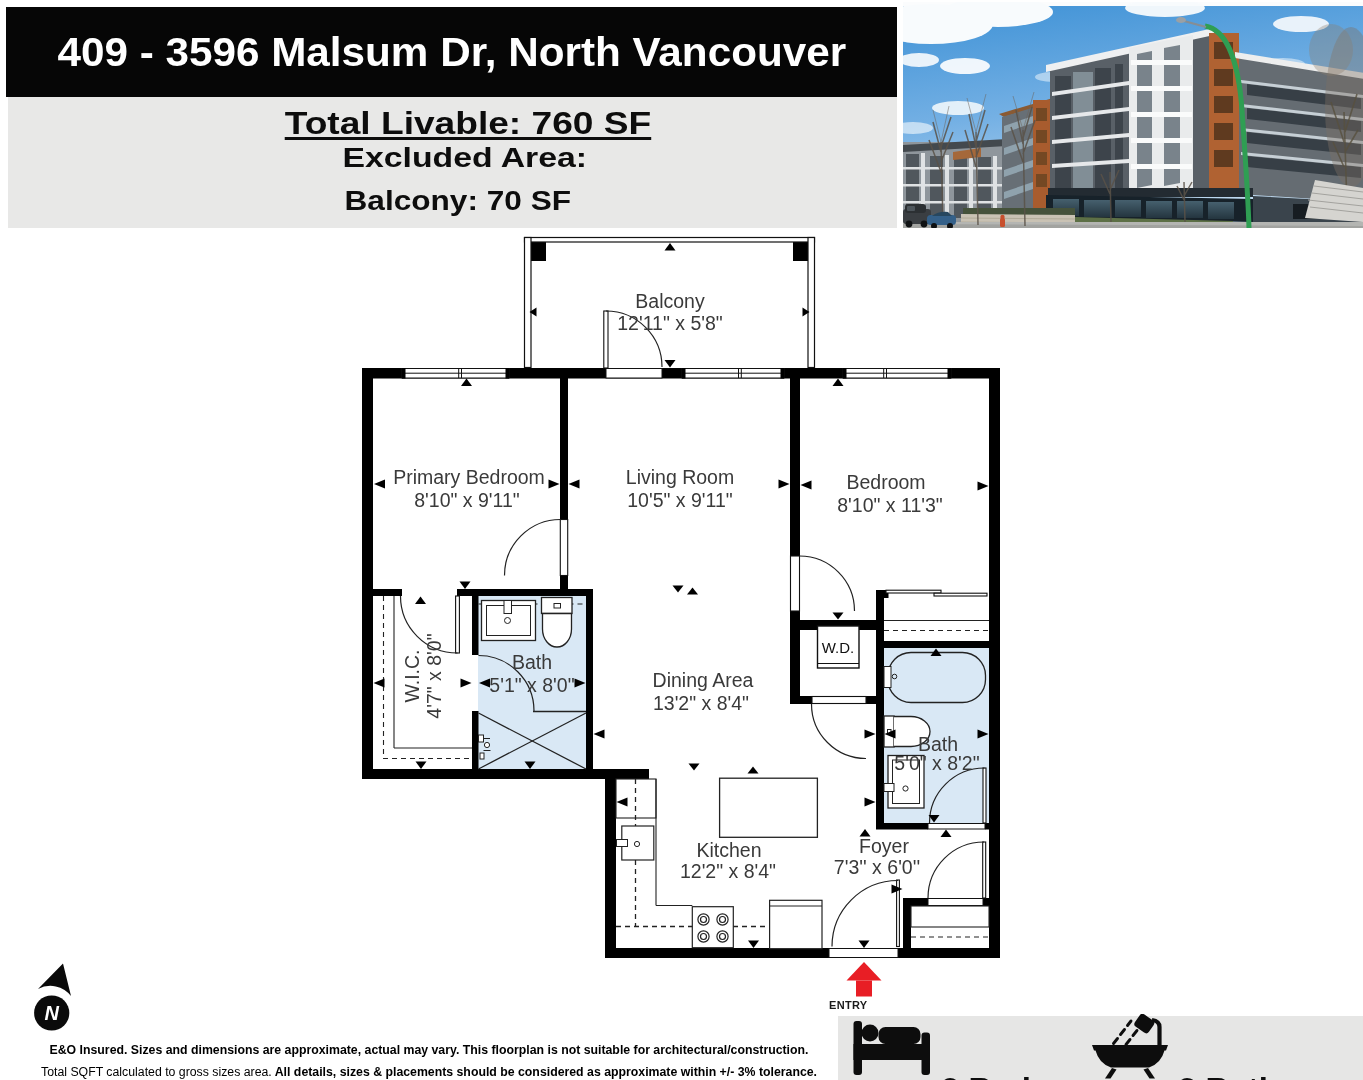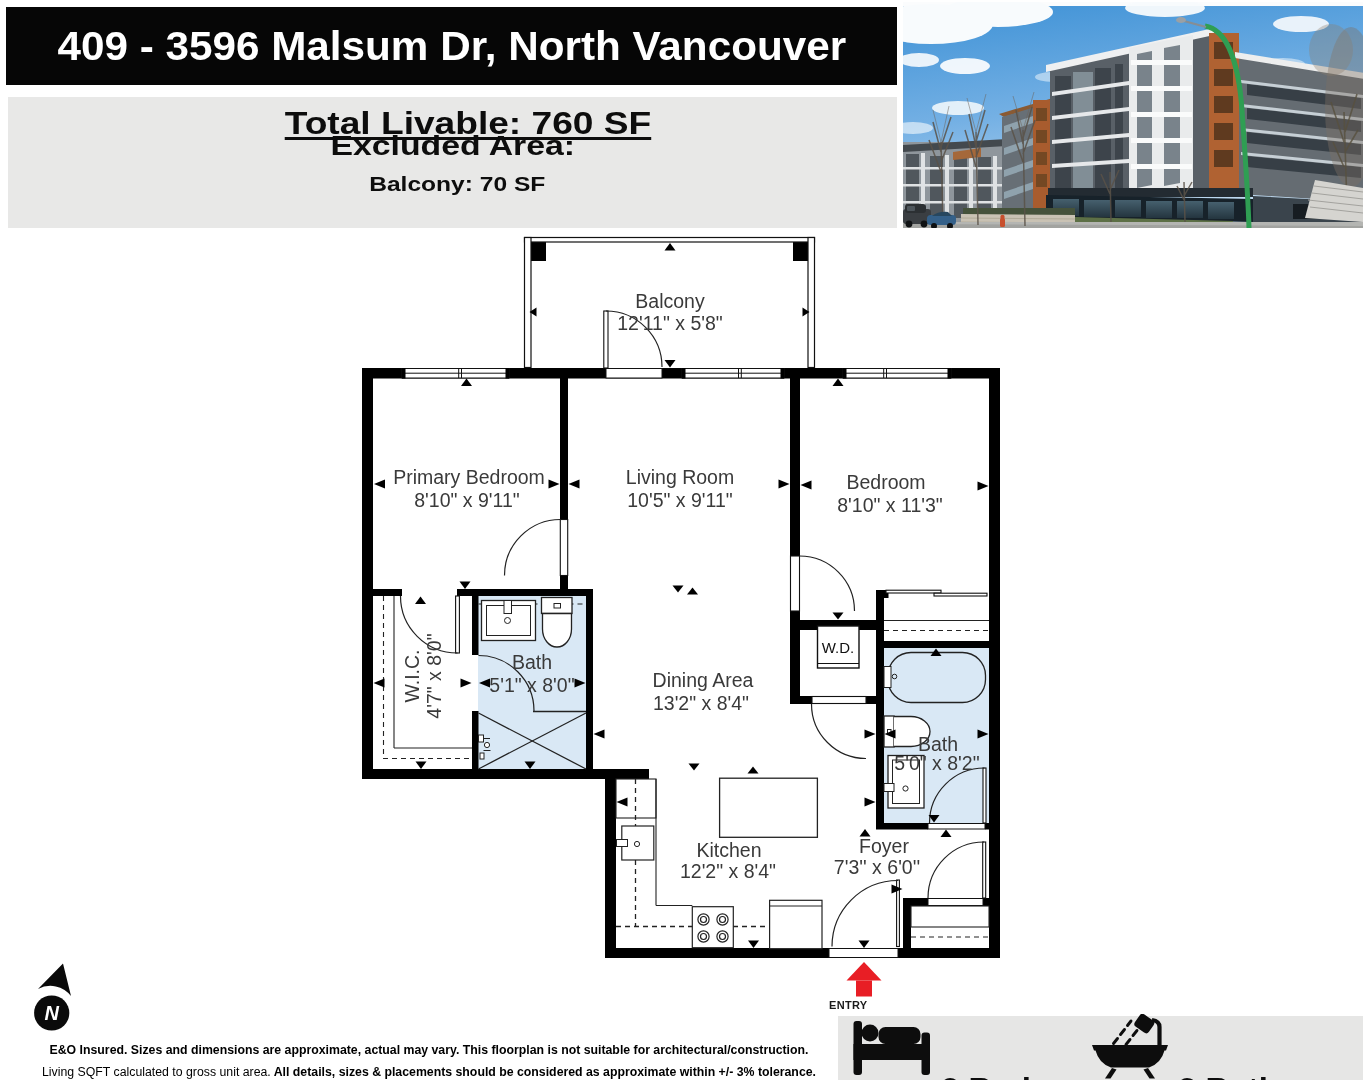--- a/index.html
+++ b/index.html
@@ -1,30 +1,30 @@
 <!DOCTYPE html>
 <html><head>
 <meta charset="utf-8">
 <style>
   html,body{margin:0;padding:0;background:#fff;}
   #page{position:relative;width:1363px;height:1080px;background:#fff;overflow:hidden;
         font-family:"Liberation Sans",sans-serif;}
   .abs{position:absolute;}
-  #banner{left:6px;top:7px;width:891px;height:78px;background:#060606;color:#fff;
+  #banner{left:6px;top:7px;width:891px;height:90px;background:#060606;color:#fff;
           display:flex;align-items:center;justify-content:center;
           font-size:41px;font-weight:bold;}
   #banner span{display:inline-block;transform:scaleX(1.03);}
   #graybox{left:8px;top:97px;width:889px;height:131px;background:#e8e8e7;color:#0d0d0d;text-align:center;}
   #graybox div{left:0;width:889px;}
   #graybox span{display:inline-block;font-weight:bold;}
   #tl{top:8px;left:15px !important;font-size:32px;}
   #tl span{transform:scaleX(1.16);text-decoration:underline;text-decoration-thickness:3px;text-underline-offset:3px;}
-  #ea{top:34px;font-size:27px;}
+  #ea{top:46px;font-size:27px;margin-left:12px;}
   #ea span{transform:scaleX(1.25);}
-  #ba{top:75px;left:5px !important;font-size:21px;}
+  #ba{top:89px;left:5px !important;font-size:27px;}
   #ba span{transform:scaleX(1.17);}
   #footgray{left:838px;top:1016px;width:525px;height:64px;background:#e6e6e5;}
   .fftxt{font-size:33px;font-weight:bold;color:#0d0d0d;top:1073px;line-height:1;}
   #disc{left:14px;top:1039px;width:830px;text-align:center;color:#000;
         font-size:12.3px;font-weight:bold;line-height:22px;}
   #entrytxt{left:829px;top:999px;width:70px;text-align:left;font-size:11px;font-weight:bold;
             letter-spacing:0.3px;color:#1a1a1a;}
 </style>
 </head>
 <body>
@@ -497,21 +497,21 @@
     </g>
 
     <g>
       <circle cx="51.7" cy="1013" r="17.6" fill="#0a0a0a"></circle>
       <text x="51.7" y="1020" font-family="Liberation Sans, sans-serif" font-size="20" font-weight="bold" font-style="italic" fill="#fff" text-anchor="middle">N</text>
       <path d="M 63,963.5 L 38,989 A 26,26 0 0 1 71,996 Z" fill="#0a0a0a"></path>
     </g>
   </svg>
 
   <div class="abs" id="footgray"></div>
-  <div class="abs" id="disc">E&amp;O Insured. Sizes and dimensions are approximate, actual may vary. This floorplan is not suitable for architectural/construction.<br><span style="font-weight:normal">Living SQFT calculated to gross unit area.</span> All details, sizes &amp; placements should be considered as approximate within +/- 3% tolerance.</div>
+  <div class="abs" id="disc">E&amp;O Insured. Sizes and dimensions are approximate, actual may vary. This floorplan is not suitable for architectural/construction.<br><span style="font-weight:normal">Total SQFT calculated to gross sizes area.</span> All details, sizes &amp; placements should be considered as approximate within +/- 3% tolerance.</div>
   <div class="abs" id="entrytxt">ENTRY</div>
   <svg class="abs" style="left:848px;top:1014px" width="330" height="66" viewBox="0 0 330 66">
     <g fill="#0d0d0d">
       <rect x="5.5" y="7" width="8.5" height="54" rx="3"></rect>
       <rect x="73.5" y="18.5" width="8.5" height="42.5" rx="3"></rect>
       <rect x="5.5" y="30" width="76.5" height="16"></rect>
       <circle cx="22" cy="19" r="8.5"></circle>
       <rect x="30.5" y="13" width="42" height="17" rx="7"></rect>
     </g>
     <g fill="#0d0d0d">

